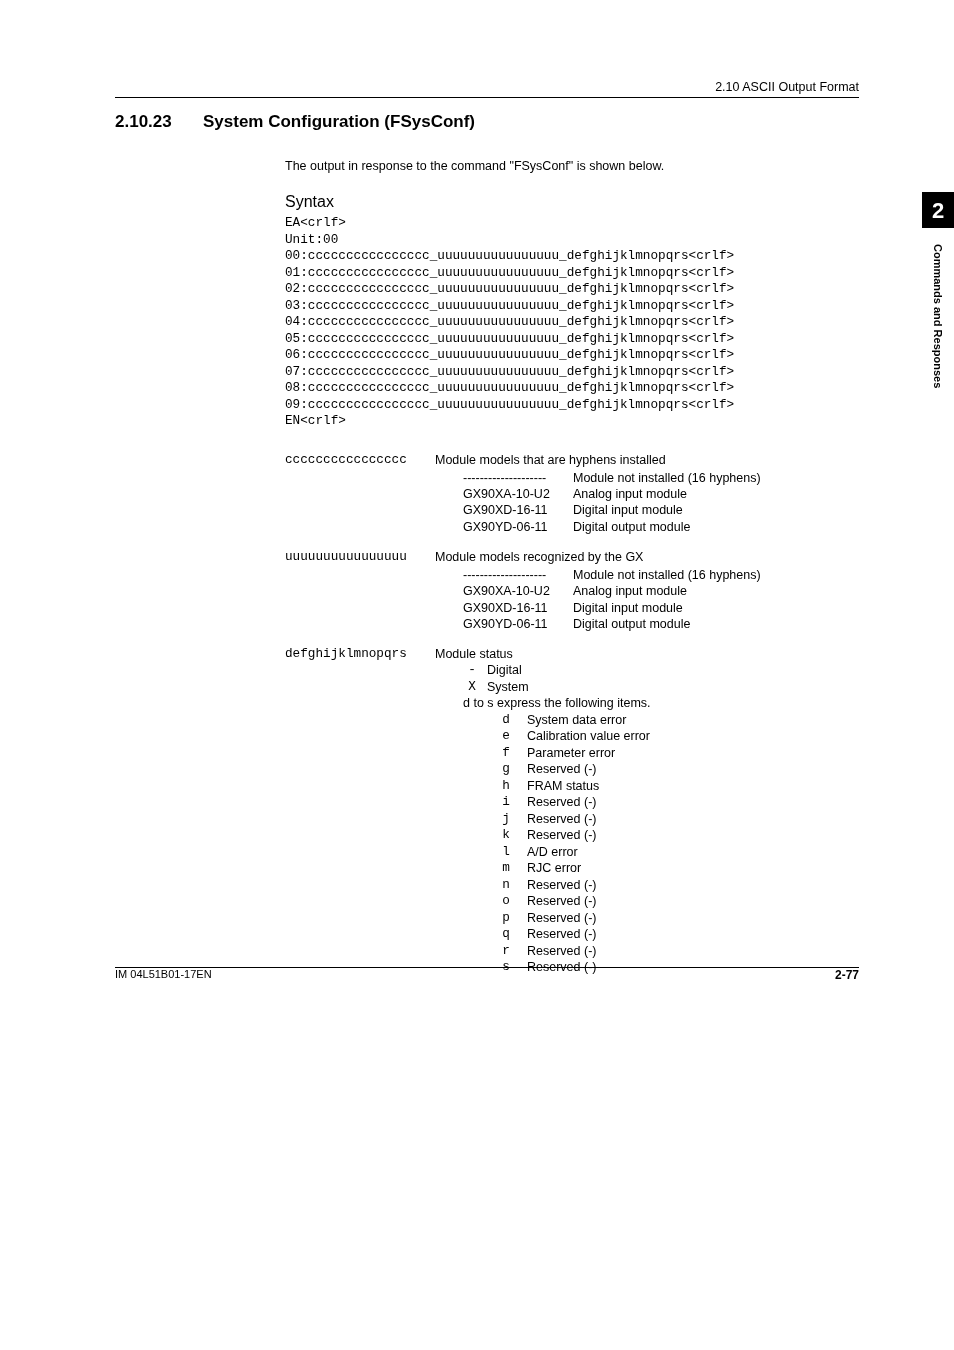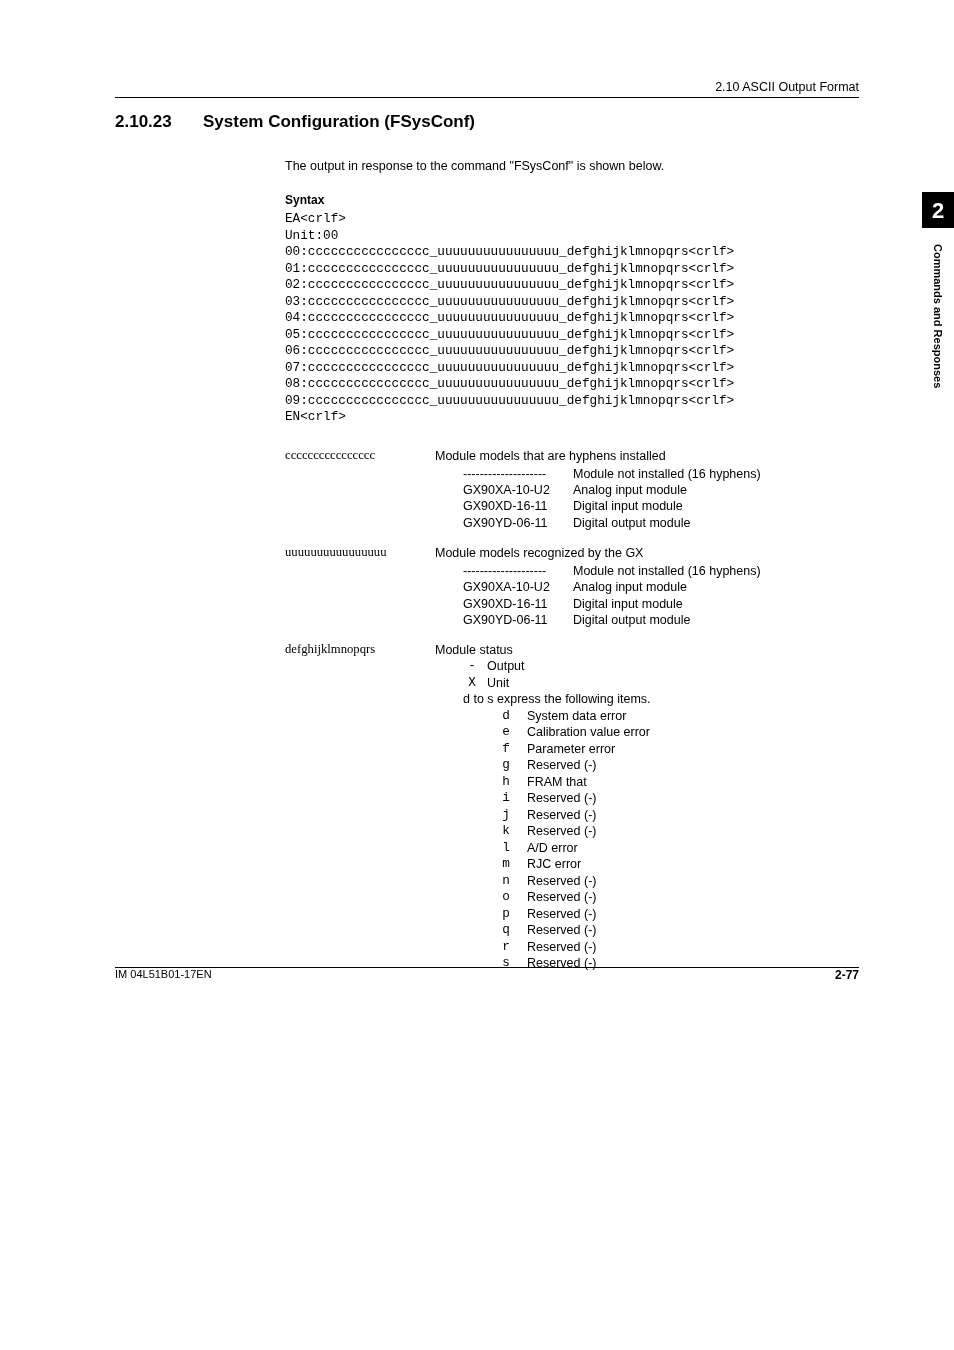--- a/index.html
+++ b/index.html
@@ -43,42 +43,42 @@
   }
   .indent-block {
     margin-left: 170px;
     margin-top: 27px;
   }
   .intro {
     font-size: 12.5px;
     margin-bottom: 20px;
   }
   .subhead {
-    font-size: 12px;
-    font-weight: bold;
+    font-size: 16px;
+    font-weight: normal;
     margin-bottom: 4px;
   }
   pre.syntax {
     font-family: "Courier New", Courier, monospace;
     font-size: 12.7px;
     line-height: 1.3;
     margin: 0 0 22px 0;
     white-space: pre;
   }
   .def-table {
     font-size: 12.5px;
   }
   .def-row {
     display: flex;
     align-items: flex-start;
     margin-bottom: 14px;
   }
   .def-row.tight { margin-bottom: 0; }
   .def-key {
-    font-family: Liberation Serif, serif;
+    font-family: Liberation Mono, monospace;
     font-size: 12.7px;
     flex: 0 0 150px;
     width: 150px;
   }
   .def-body { flex: 1; }
   .def-body-line { margin: 0; line-height: 1.3; }
   .sub-table {
     margin-top: 2px;
   }
   .sub-row {
@@ -252,25 +252,25 @@
       </div>
 
     <div class="def-table">
       <div class="def-row tight">
         <div class="def-key">defghijklmnopqrs</div>
         <div class="def-body">
           <p class="def-body-line">Module status</p>
           <div class="status-list" id="status-legend">
               <div class="status-row">
                 <div class="status-sym">-</div>
-                <div class="status-lbl">Output</div>
+                <div class="status-lbl">Digital</div>
               </div>
               <div class="status-row">
                 <div class="status-sym">X</div>
-                <div class="status-lbl">Unit</div>
+                <div class="status-lbl">System</div>
               </div>
             </div>
           <p class="def-body-line" style="margin-left:28px">d to s express the following items.</p>
           <div class="char-list" id="char-list">
               <div class="char-row">
                 <div class="char-sym">d</div>
                 <div class="char-lbl">System data error</div>
               </div>
               <div class="char-row">
                 <div class="char-sym">e</div>
@@ -279,21 +279,21 @@
               <div class="char-row">
                 <div class="char-sym">f</div>
                 <div class="char-lbl">Parameter error</div>
               </div>
               <div class="char-row">
                 <div class="char-sym">g</div>
                 <div class="char-lbl">Reserved (-)</div>
               </div>
               <div class="char-row">
                 <div class="char-sym">h</div>
-                <div class="char-lbl">FRAM that</div>
+                <div class="char-lbl">FRAM status</div>
               </div>
               <div class="char-row">
                 <div class="char-sym">i</div>
                 <div class="char-lbl">Reserved (-)</div>
               </div>
               <div class="char-row">
                 <div class="char-sym">j</div>
                 <div class="char-lbl">Reserved (-)</div>
               </div>
               <div class="char-row">

